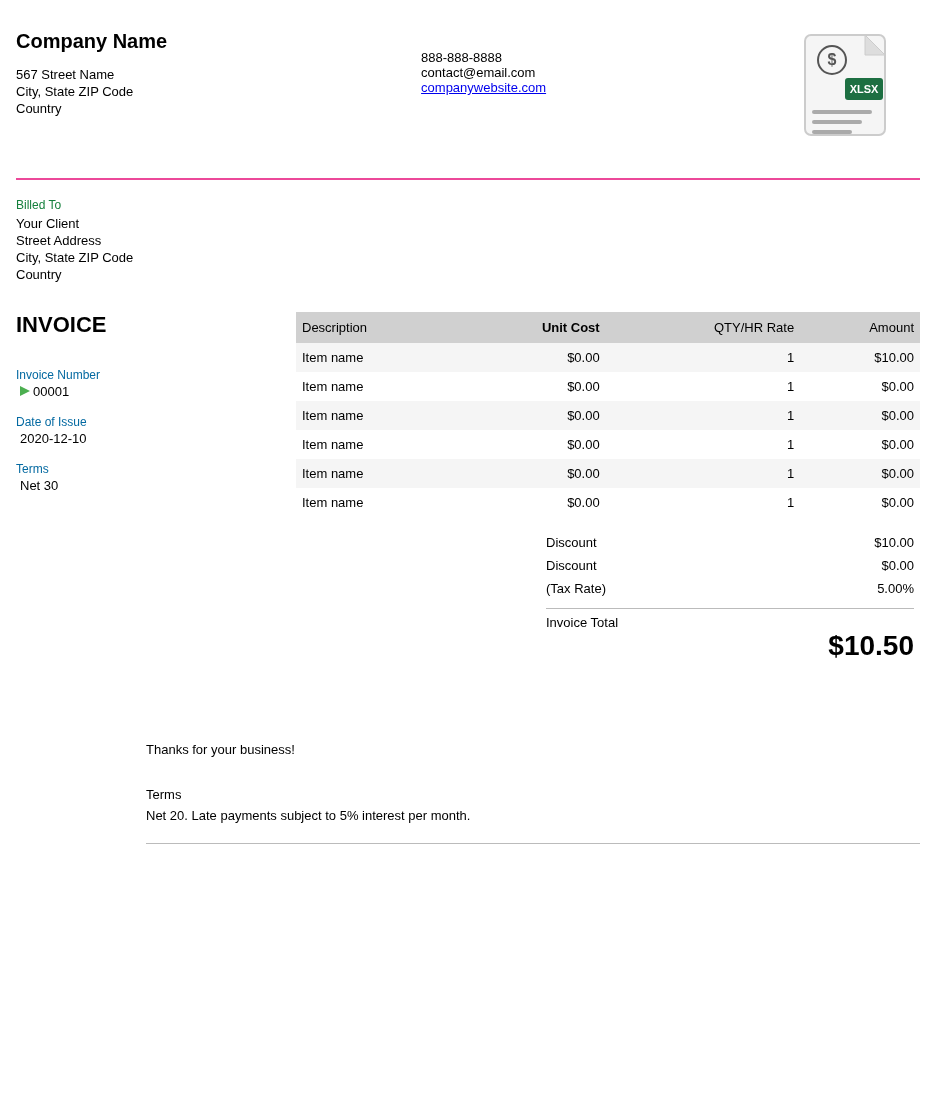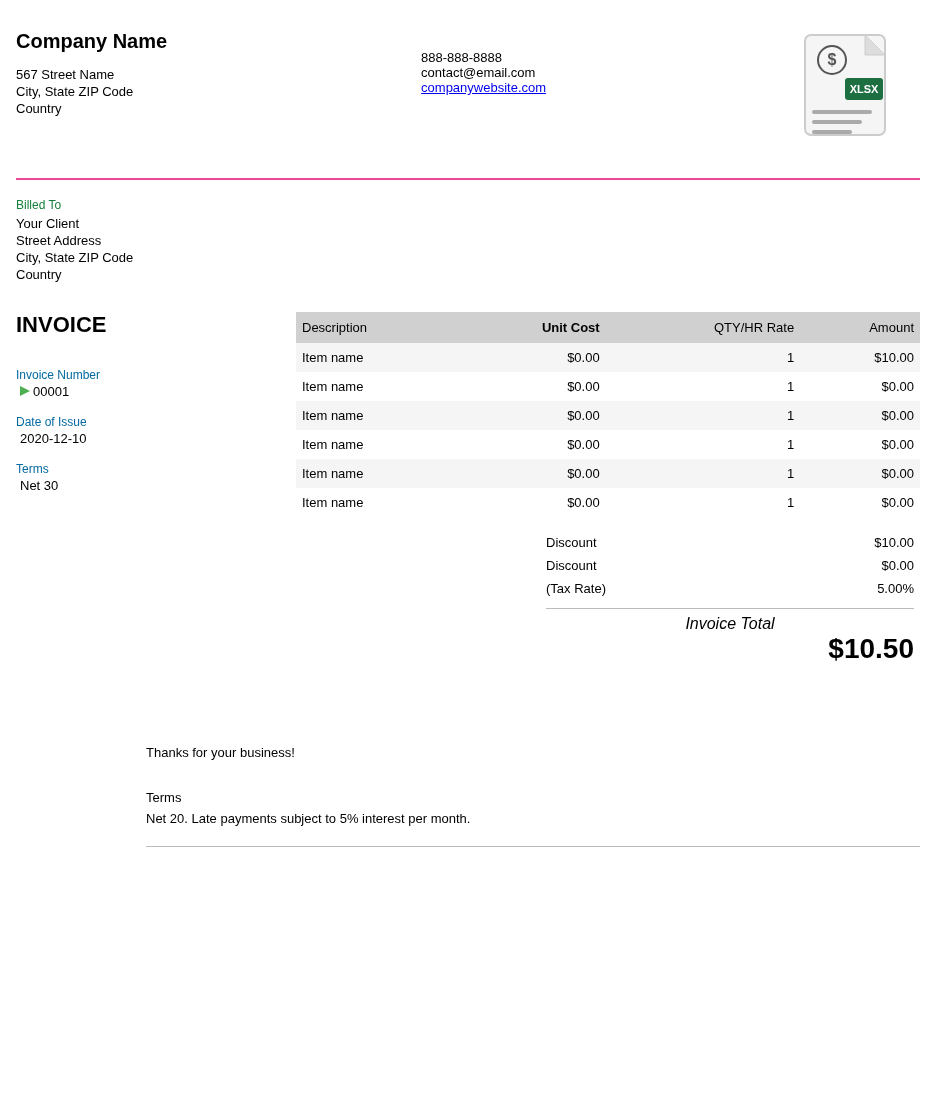--- a/index.html
+++ b/index.html
@@ -269,21 +269,21 @@
           <div class="totals-row">
             <span>Discount</span>
             <span>$0.00</span>
           </div>
           <div class="totals-row">
             <span>(Tax Rate)</span>
             <span>5.00%</span>
           </div>
           <div style="border-top: 1px solid #bbb; margin: 8px 6px 0 6px;"></div>
           <div style="padding: 6px 6px 0 6px;">
-            <div style="text-align:center; font-size:16px;font-style:italic;">Invoice Total</div>
+            <div style="text-align:left; font-size:13px;">Invoice Total</div>
             <div style="text-align:right; font-size:28px; font-weight:bold;">$10.50</div>
           </div>
         </div>
       </div>
     </div>
   </div>
 
   <div class="footer-section">
     <div class="footer-thanks">Thanks for your business!</div>
     <div style="margin-top:10px;">

